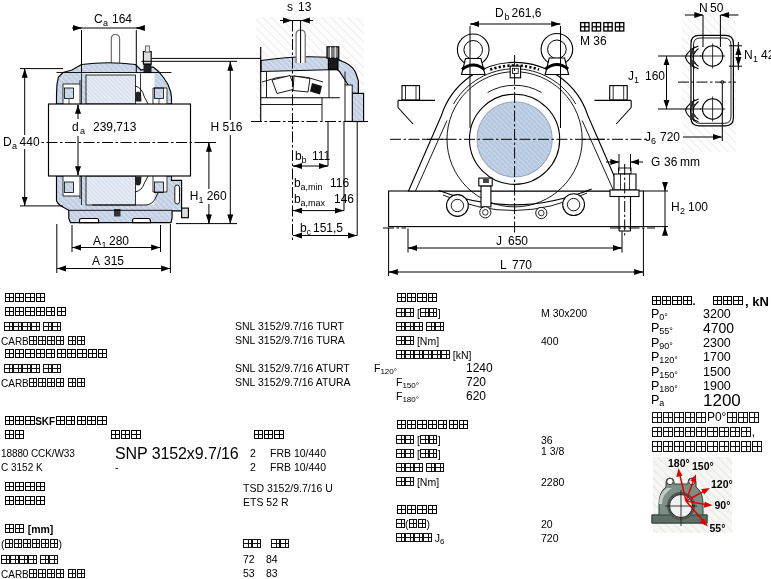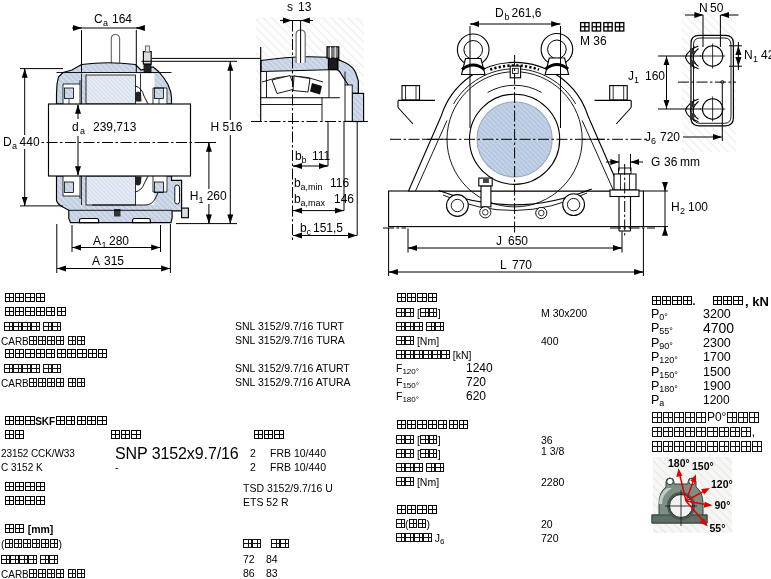--- a/index.html
+++ b/index.html
@@ -442,51 +442,51 @@
 <div class="t" style="left:235px;top:335px">SNL 3152/9.7/16 TURA</div>
 <div class="t" style="left:4px;top:349px"><i class="zb"></i><i class="zb"></i><i class="zb"></i><i class="zb"></i><i class="zb"></i><i class="zb"></i><i class="zb"></i><i class="zb"></i><i class="zb"></i><i class="zb"></i></div>
 <div class="t" style="left:4px;top:364px"><i class="z"></i><i class="z"></i><i class="z"></i><i class="z"></i><i class="sp"></i><i class="z"></i><i class="z"></i></div>
 <div class="t" style="left:235px;top:363px">SNL 3152/9.7/16 ATURT</div>
 <div class="t" style="left:1px;top:378px"><span style="font-size:10px">CARB</span><i class="z"></i><i class="z"></i><i class="z"></i><i class="z"></i><i class="sp"></i><i class="z"></i><i class="z"></i></div>
 <div class="t" style="left:235px;top:377px">SNL 3152/9.7/16 ATURA</div>
 <div class="t" style="left:4px;top:416px"><i class="zb"></i><i class="zb"></i><i class="zb"></i><b style="font-size:10px">SKF</b><i class="zb"></i><i class="zb"></i><i class="zb"></i><i class="zb"></i><i class="zb"></i></div>
 <div class="t" style="left:4px;top:430px"><i class="zb"></i><i class="zb"></i></div>
 <div class="t" style="left:110px;top:430px"><i class="zb"></i><i class="zb"></i><i class="zb"></i></div>
 <div class="t" style="left:253px;top:430px"><i class="zb"></i><i class="zb"></i><i class="zb"></i></div>
-<div class="t" style="left:1px;top:448px;font-size:10px;letter-spacing:-0.1px">23152 CCK/W33</div>
+<div class="t" style="left:1px;top:448px;font-size:10px;letter-spacing:-0.1px">18880 CCK/W33</div>
 <div class="t" style="left:115px;top:448px;font-size:16px;letter-spacing:-0.1px">SNP 3152x9.7/16</div>
 <div class="t" style="left:250px;top:448px">2</div>
 <div class="t" style="left:270px;top:448px">FRB 10/440</div>
 <div class="t" style="left:1px;top:462px;font-size:10px">C 3152 K</div>
 <div class="t" style="left:115px;top:462px">-</div>
 <div class="t" style="left:250px;top:462px">2</div>
 <div class="t" style="left:270px;top:462px">FRB 10/440</div>
 <div class="t" style="left:4px;top:482px"><i class="zb"></i><i class="zb"></i><i class="zb"></i><i class="zb"></i></div>
 <div class="t" style="left:243px;top:483px">TSD 3152/9.7/16 U</div>
 <div class="t" style="left:4px;top:496px"><i class="zb"></i><i class="zb"></i><i class="zb"></i><i class="zb"></i></div>
 <div class="t" style="left:243px;top:497px">ETS 52 R</div>
 <div class="t" style="left:4px;top:524px"><i class="zb"></i><i class="zb"></i><b> [mm]</b></div>
 <div class="t" style="left:1px;top:539px">(<i class="z"></i><i class="z"></i><i class="z"></i><i class="z"></i><i class="z"></i><i class="z"></i>)</div>
 <div class="t" style="left:243px;top:539px"><i class="z"></i><i class="z"></i></div>
     <div class="t" style="left:271px;top:539px"><i class="z"></i><i class="z"></i></div>
 <div class="t" style="left:1px;top:554.5px"><i class="z"></i><i class="z"></i><i class="z"></i><i class="z"></i><i class="sp"></i><i class="z"></i><i class="z"></i></div>
 <div class="t" style="left:243px;top:553.5px">72</div>
     <div class="t" style="left:266px;top:553.5px">84</div>
 <div class="t" style="left:1px;top:568.5px"><span style="font-size:10px">CARB</span><i class="z"></i><i class="z"></i><i class="z"></i><i class="z"></i><i class="sp"></i><i class="z"></i><i class="z"></i></div>
-<div class="t" style="left:243px;top:567.5px">86</div>
+<div class="t" style="left:243px;top:567.5px">53</div>
     <div class="t" style="left:266px;top:567.5px">83</div>
 
 <div class="t" style="left:396px;top:293px"><i class="zb"></i><i class="zb"></i><i class="zb"></i><i class="zb"></i></div>
 <div class="t" style="left:396px;top:308px"><i class="z"></i><i class="z"></i> [<i class="z"></i><i class="z"></i>]</div>
 <div class="t" style="left:541px;top:308px">M 30x200</div>
 <div class="t" style="left:396px;top:322px"><i class="z"></i><i class="z"></i><i class="z"></i><i class="sp"></i><i class="z"></i><i class="z"></i></div>
 <div class="t" style="left:396px;top:336px"><i class="z"></i><i class="z"></i> [Nm]</div>
 <div class="t" style="left:541px;top:336px">400</div>
 <div class="t" style="left:396px;top:350px"><i class="z"></i><i class="z"></i><i class="z"></i><i class="z"></i><i class="z"></i><i class="z"></i> [kN]</div>
-<div class="t" style="left:396px;top:363px">F<span class="sb">120°</span></div>
+<div class="t" style="left:374px;top:363px">F<span class="sb">120°</span></div>
 <div class="t" style="left:466px;top:363px;font-size:12px">1240</div>
 <div class="t" style="left:396px;top:377px">F<span class="sb">150°</span></div>
 <div class="t" style="left:466px;top:377px;font-size:12px">720</div>
 <div class="t" style="left:396px;top:391px">F<span class="sb">180°</span></div>
 <div class="t" style="left:466px;top:391px;font-size:12px">620</div>
 <div class="t" style="left:396px;top:420px"><i class="zb"></i><i class="zb"></i><i class="zb"></i><i class="zb"></i><i class="zb"></i><i class="zb"></i><i class="zb"></i></div>
 <div class="t" style="left:396px;top:435px"><i class="z"></i><i class="z"></i> [<i class="z"></i><i class="z"></i>]</div>
 <div class="t" style="left:541px;top:435px">36</div>
 <div class="t" style="left:396px;top:449px"><i class="z"></i><i class="z"></i> [<i class="z"></i><i class="z"></i>]</div>
 <div class="t" style="left:541px;top:446px">1 3/8</div>
@@ -508,21 +508,21 @@
     <div class="t" style="left:703px;top:323px;font-size:14px">4700</div>
 <div class="t" style="left:651px;top:338px;font-size:12.5px">P<span class="sb" style="font-size:9px">90°</span></div>
     <div class="t" style="left:703px;top:338px;font-size:12.5px">2300</div>
 <div class="t" style="left:651px;top:352px;font-size:12.5px">P<span class="sb" style="font-size:9px">120°</span></div>
     <div class="t" style="left:703px;top:352px;font-size:12.5px">1700</div>
 <div class="t" style="left:651px;top:367px;font-size:12.5px">P<span class="sb" style="font-size:9px">150°</span></div>
     <div class="t" style="left:703px;top:367px;font-size:12.5px">1500</div>
 <div class="t" style="left:651px;top:381px;font-size:12.5px">P<span class="sb" style="font-size:9px">180°</span></div>
     <div class="t" style="left:703px;top:381px;font-size:12.5px">1900</div>
 <div class="t" style="left:651px;top:395px;font-size:12.5px">P<span class="sb" style="font-size:9px">a</span></div>
-    <div class="t" style="left:703px;top:395px;font-size:12px">1200</div>
+    <div class="t" style="left:703px;top:395px;font-size:17px">1200</div>
 <div class="t" style="left:651px;top:412px"><i class="zn"></i><i class="zn"></i><i class="zn"></i><i class="zn"></i><i class="zn"></i><span style="font-size:12px">P0°</span><i class="zn"></i><i class="zn"></i><i class="zn"></i></div>
 <div class="t" style="left:651px;top:426.5px"><i class="zn"></i><i class="zn"></i><i class="zn"></i><i class="zn"></i><i class="zn"></i><i class="zn"></i><i class="zn"></i><i class="zn"></i><i class="zn"></i><span style="font-size:12px">,</span></div>
 <div class="t" style="left:651px;top:441px"><i class="zn"></i><i class="zn"></i><i class="zn"></i><i class="zn"></i><i class="zn"></i><i class="zn"></i><i class="zn"></i><i class="zn"></i><i class="zn"></i><i class="zn"></i></div>
 
 <svg width="105" height="85" viewBox="0 0 105 85" style="position:absolute;left:645px;top:452px">
 <rect x="8" y="5" width="79" height="76" fill="url(#mh)"></rect>
 <defs>
         <pattern id="mh" width="6" height="6" patternUnits="userSpaceOnUse" patternTransform="rotate(45)">
 <rect width="6" height="6" fill="#f6f6f4"></rect>
           <rect width="6" height="1" fill="#e7e7e3"></rect>

